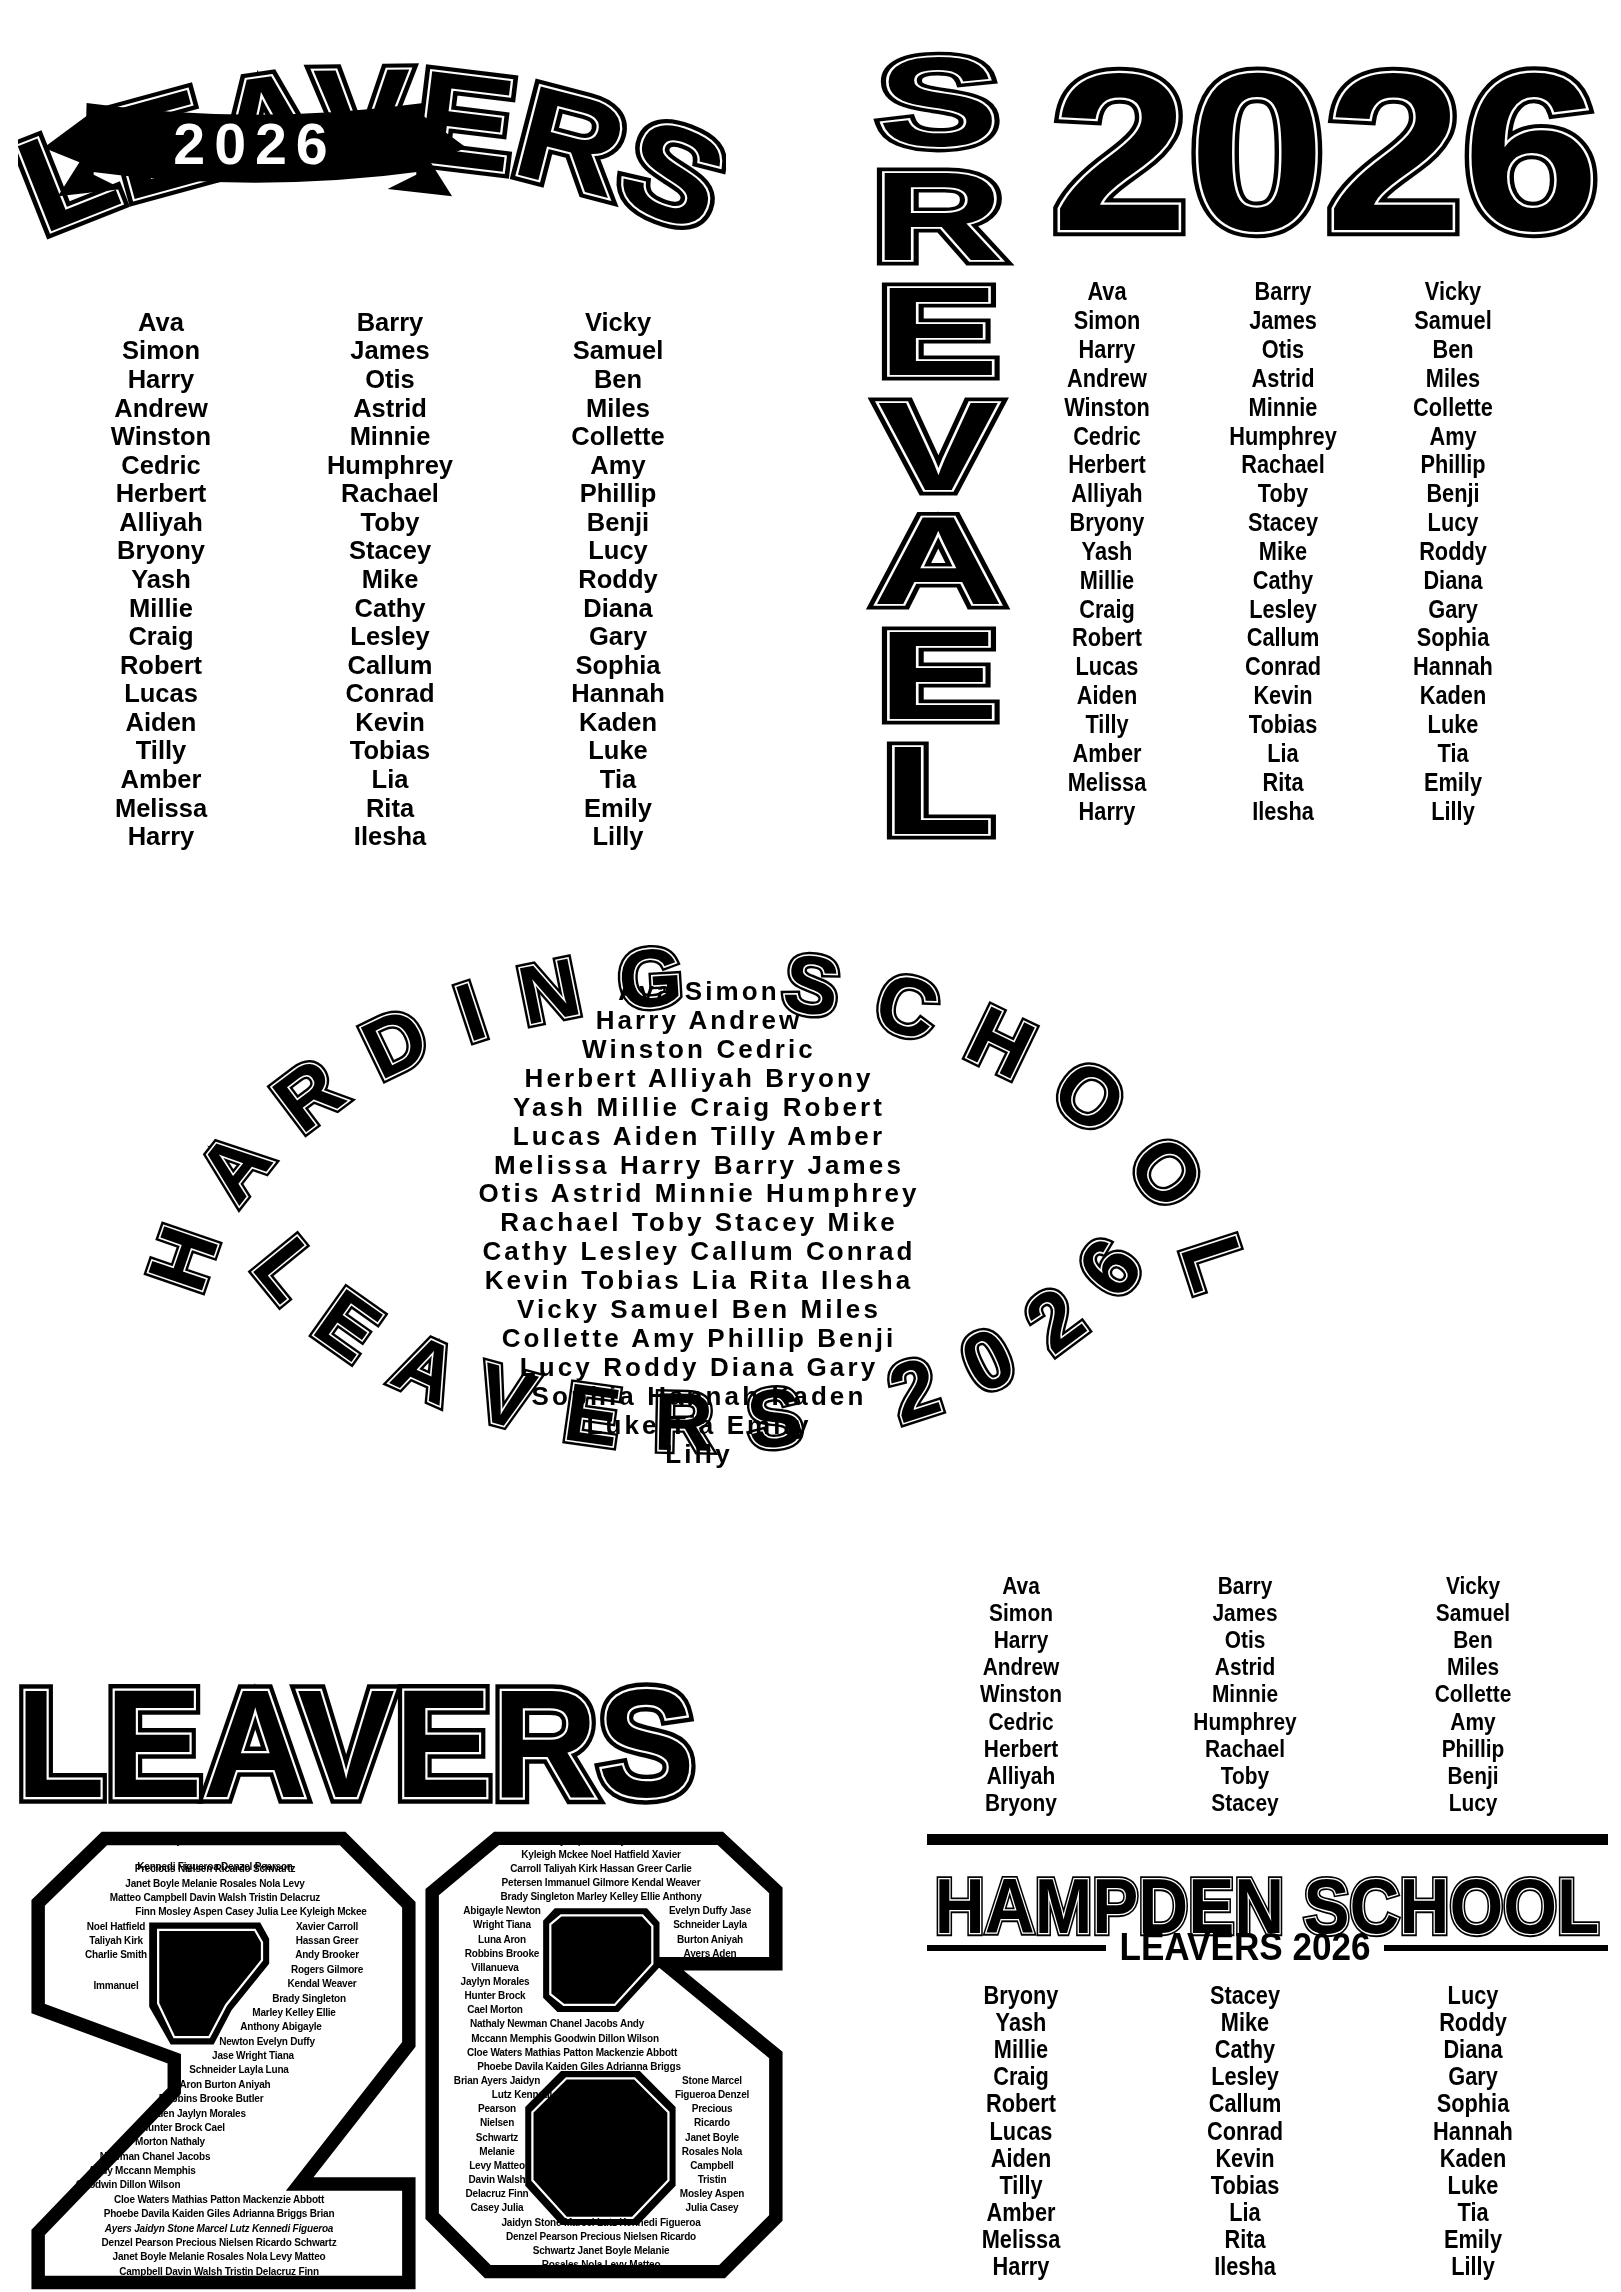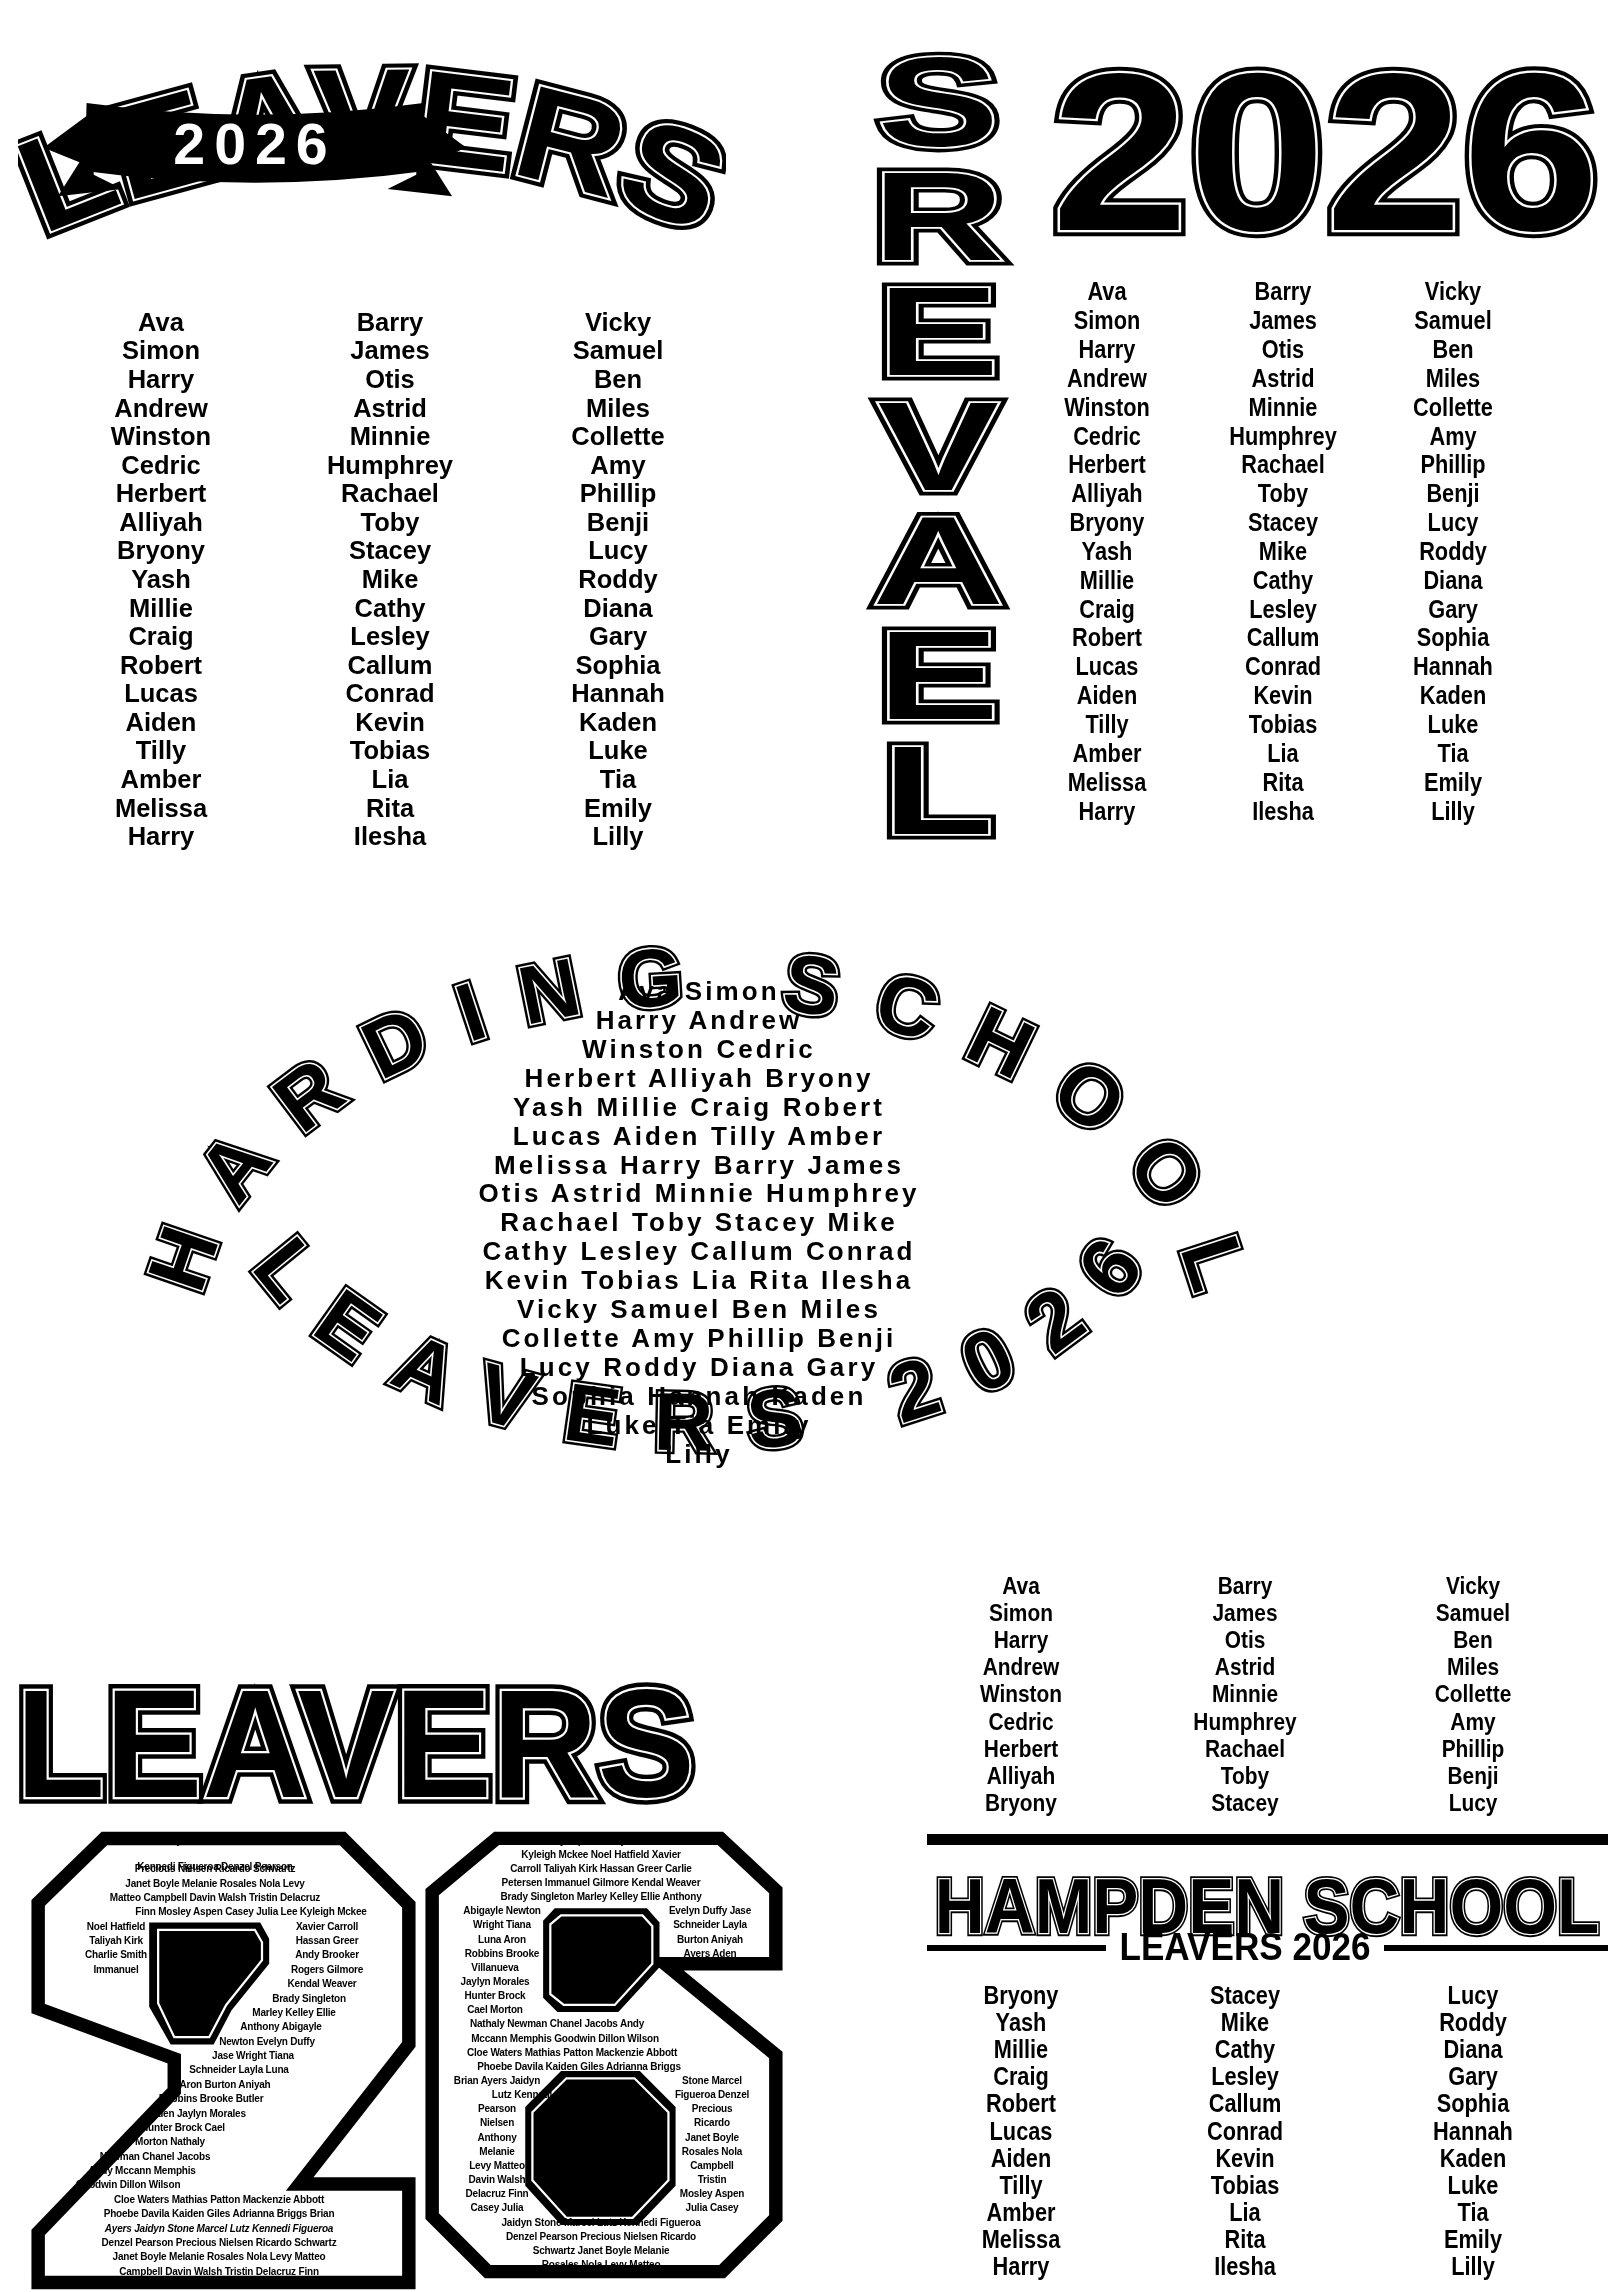--- a/index.html
+++ b/index.html
@@ -276,21 +276,21 @@
           <span class="nm tiny" style="left: 184px; top: 33px;">Precious Nielsen Ricardo Schwartz</span>
           <span class="nm tiny" style="left: 184px; top: 48px;">Janet Boyle Melanie Rosales Nola Levy</span>
           <span class="nm tiny" style="left: 184px; top: 62px;">Matteo Campbell Davin Walsh Tristin Delacruz</span>
           <span class="nm tiny" style="left: 184px; top: 76px; margin-left: 36px;">Finn Mosley Aspen Casey Julia Lee Kyleigh Mckee</span>
           <span class="nm tiny" style="left: 85px; top: 91px;">Noel Hatfield</span>
           <span class="nm tiny" style="left: 296px; top: 91px;">Xavier Carroll</span>
           <span class="nm tiny" style="left: 85px; top: 105px;">Taliyah Kirk</span>
           <span class="nm tiny" style="left: 296px; top: 105px;">Hassan Greer</span>
           <span class="nm tiny" style="left: 85px; top: 119px;">Charlie Smith</span>
           <span class="nm tiny" style="left: 296px; top: 119px;">Andy Brooker</span>
-          <span class="nm tiny" style="left: 85px; top: 134px;">Immanuel</span>
+          <span class="nm tiny" style="left: 85px; top: 150px;">Immanuel</span>
           <span class="nm tiny" style="left: 296px; top: 134px;">Rogers Gilmore</span>
           <span class="nm tiny" style="left: 291px; top: 148px;">Kendal Weaver</span>
           <span class="nm tiny" style="left: 278px; top: 163px;">Brady Singleton</span>
           <span class="nm tiny" style="left: 263px; top: 177px;">Marley Kelley Ellie</span>
           <span class="nm tiny" style="left: 250px; top: 191px;">Anthony Abigayle</span>
           <span class="nm tiny" style="left: 236px; top: 206px;">Newton Evelyn Duffy</span>
           <span class="nm tiny" style="left: 222px; top: 220px;">Jase Wright Tiana</span>
           <span class="nm tiny" style="left: 208px; top: 234px;">Schneider Layla Luna</span>
           <span class="nm tiny" style="left: 194px; top: 249px;">Aron Burton Aniyah</span>
           <span class="nm tiny" style="left: 180px; top: 263px;">Robbins Brooke Butler</span>
@@ -340,21 +340,21 @@
           <span class="nm tiny" style="left: 147px; top: 217px;">Cloe Waters Mathias Patton Mackenzie Abbott</span>
           <span class="nm tiny" style="left: 154px; top: 231px;">Phoebe Davila Kaiden Giles Adrianna Briggs</span>
           <span class="nm tiny" style="left: 72px; top: 245px;">Brian Ayers Jaidyn</span>
           <span class="nm tiny" style="left: 287px; top: 245px;">Stone Marcel</span>
           <span class="nm tiny" style="left: 72px; top: 259px; margin-left: 25px;">Lutz Kennedi</span>
           <span class="nm tiny" style="left: 287px; top: 259px;">Figueroa Denzel</span>
           <span class="nm tiny" style="left: 72px; top: 273px;">Pearson</span>
           <span class="nm tiny" style="left: 287px; top: 273px;">Precious</span>
           <span class="nm tiny" style="left: 72px; top: 287px;">Nielsen</span>
           <span class="nm tiny" style="left: 287px; top: 287px;">Ricardo</span>
-          <span class="nm tiny" style="left: 72px; top: 302px;">Anthony</span>
+          <span class="nm tiny" style="left: 72px; top: 302px;">Schwartz</span>
           <span class="nm tiny" style="left: 287px; top: 302px;">Janet Boyle</span>
           <span class="nm tiny" style="left: 72px; top: 316px;">Melanie</span>
           <span class="nm tiny" style="left: 287px; top: 316px;">Rosales Nola</span>
           <span class="nm tiny" style="left: 72px; top: 330px;">Levy Matteo</span>
           <span class="nm tiny" style="left: 287px; top: 330px;">Campbell</span>
           <span class="nm tiny" style="left: 72px; top: 344px;">Davin Walsh</span>
           <span class="nm tiny" style="left: 287px; top: 344px;">Tristin</span>
           <span class="nm tiny" style="left: 72px; top: 358px;">Delacruz Finn</span>
           <span class="nm tiny" style="left: 287px; top: 358px;">Mosley Aspen</span>
           <span class="nm tiny" style="left: 72px; top: 372px;">Casey Julia</span>

